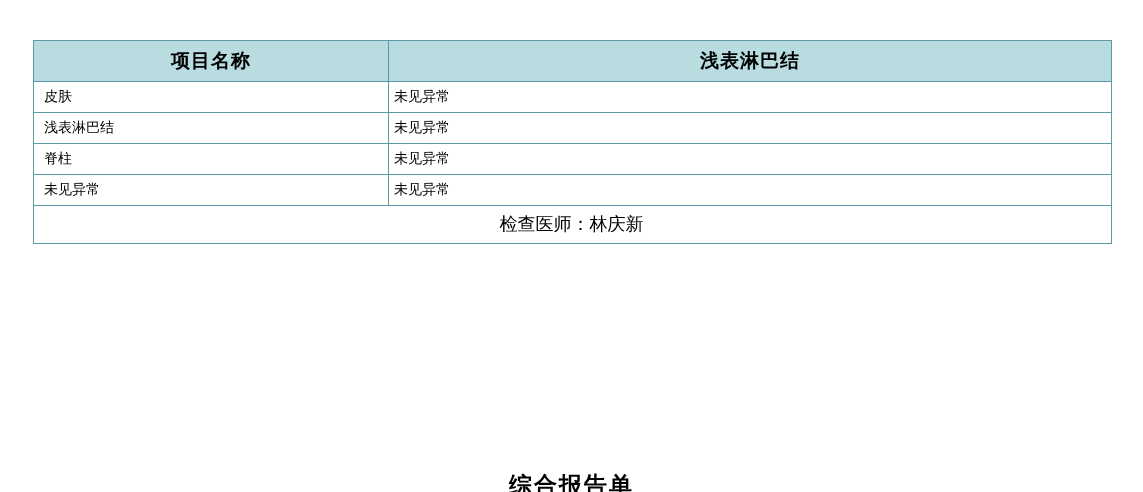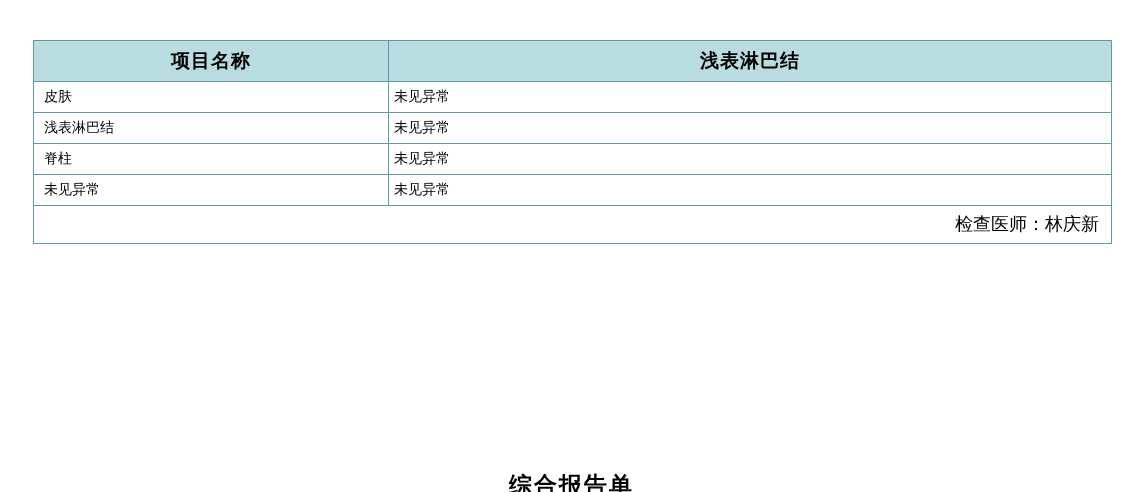--- a/index.html
+++ b/index.html
@@ -52,21 +52,21 @@
     padding-left: 10px;
   }
   .exam-table td.result-cell {
     padding-left: 5px;
   }
   .multiline {
     white-space: pre-line;
     line-height: 1.3;
   }
   .doctor-row td {
-    text-align: right;
+    text-align: center;
     padding-right: 12px;
     padding-top: 7px;
     padding-bottom: 7px;
     font-size: 18px;
   }
   .report-title {
     position: absolute;
     left: 0;
     top: 470px;
     width: 1143px;

